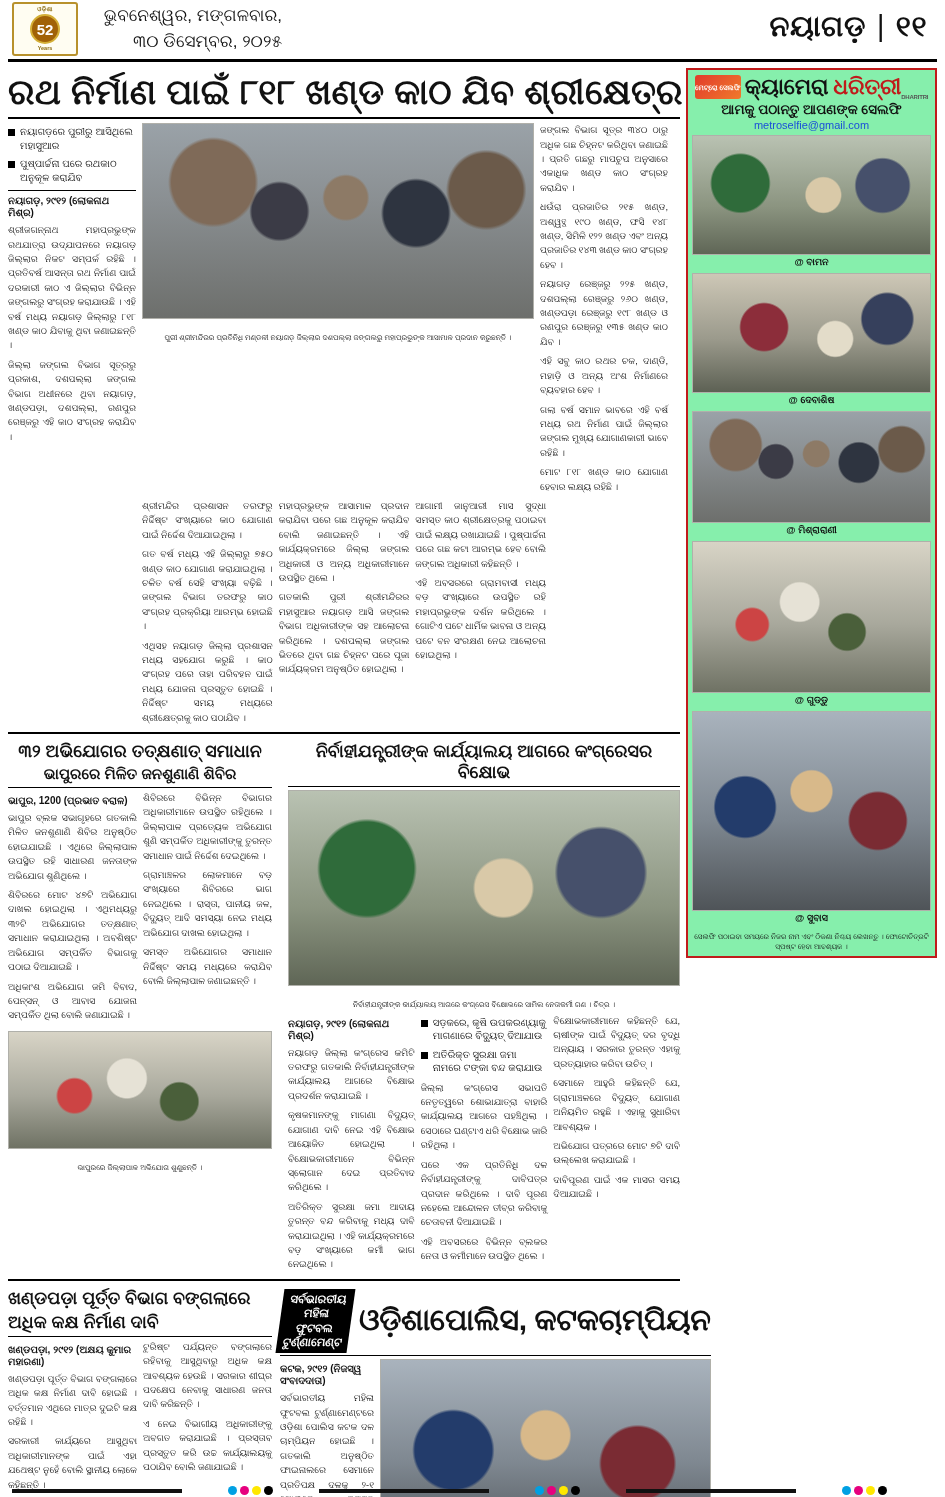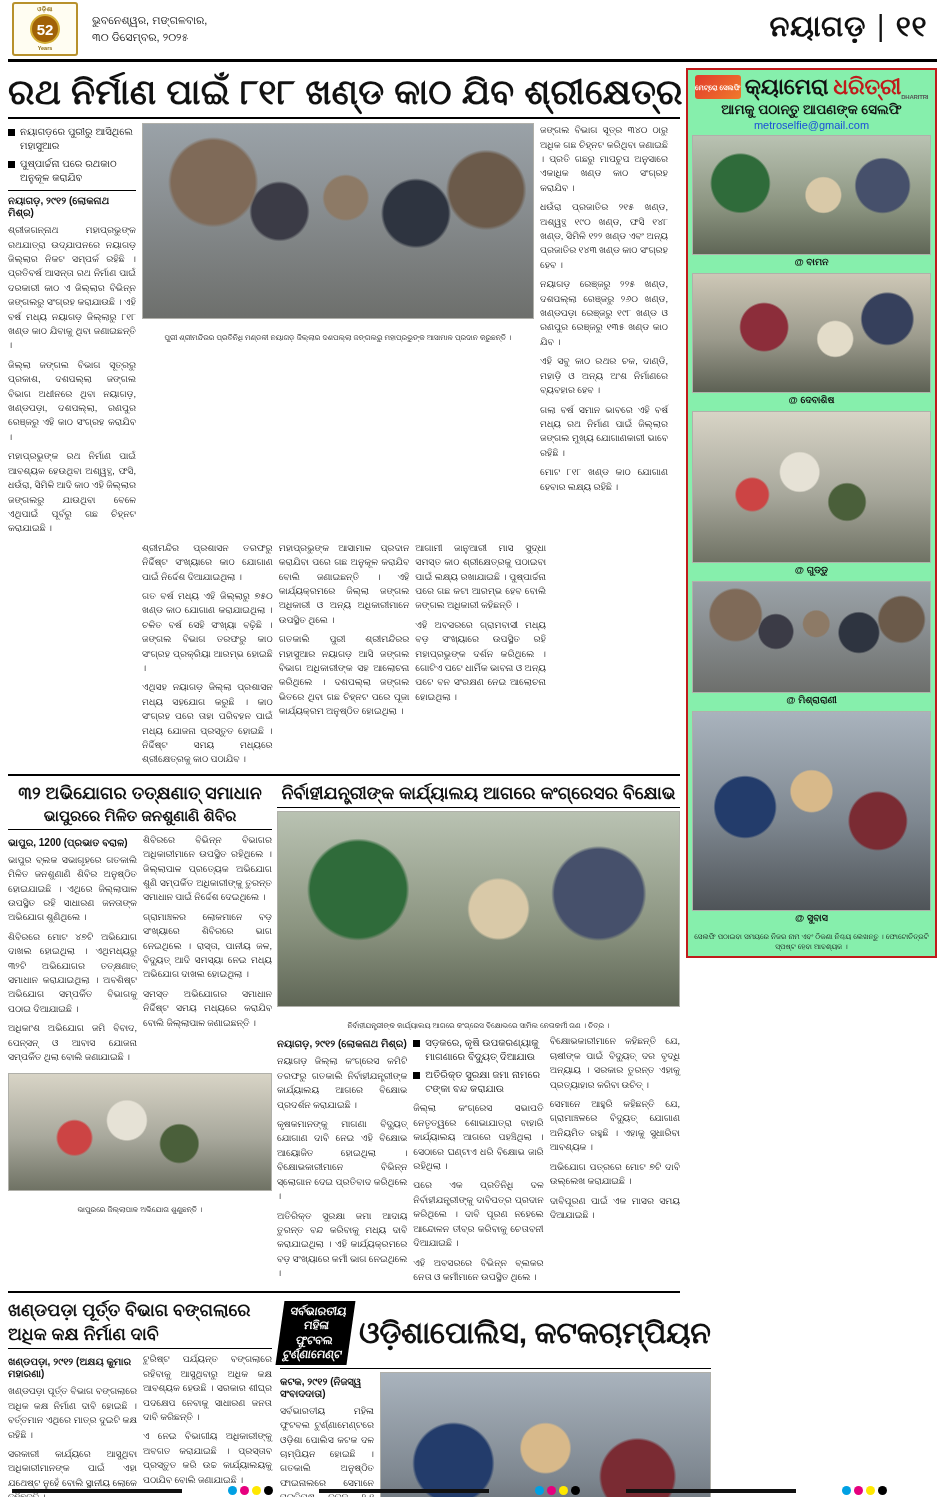--- a/index.html
+++ b/index.html
@@ -44,21 +44,21 @@
   .logo-circle {
     width: 30px; height: 30px; border-radius: 50%;
     background: #a16207; color: #fff;
     display: flex; align-items: center; justify-content: center;
     font-size: 15px; font-weight: bold;
     border: 2px solid #d4af37;
     margin: 1px 0;
   }
   .logo-bot { font-size: 5.5px; color: #8a6a10; font-weight: bold; }
   .mast-place {
-    font-size: 11px; line-height: 1.5; text-align: left;
+    font-size: 17px; line-height: 1.5; text-align: right;
     flex: 0 0 auto; width: 190px;
   }
   .mast-spacer { flex: 1 1 auto; }
   .mast-edition {
     font-size: 29px; font-weight: bold; letter-spacing: .5px;
     white-space: nowrap; padding-right: 6px; font-family: Liberation Mono, monospace;
   }
   .mast-edition .sep { font-weight: normal; padding: 0 6px; }
 
   
@@ -266,21 +266,20 @@
               </div>
               <div class="bullet-line">
                 <span class="sq"></span>
                 <span>ପୁଷ୍ପାର୍ଚ୍ଚନା ପରେ ରଥକାଠ ଅନୁକୂଳ କରାଯିବ</span>
               </div>
             </div>
             <div class="rule-thin"></div>
             <div class="byline">ନୟାଗଡ଼, ୨୯୧୨ (ଲୋକନାଥ ମିଶ୍ର)</div>
             <p class="para">ଶ୍ରୀଜଗନ୍ନାଥ ମହାପ୍ରଭୁଙ୍କ ରଥଯାତ୍ରା ଉଦ୍‌ଯାପନରେ ନୟାଗଡ଼ ଜିଲ୍ଲାର ନିକଟ ସମ୍ପର୍କ ରହିଛି । ପ୍ରତିବର୍ଷ ଆସନ୍ତା ରଥ ନିର୍ମାଣ ପାଇଁ ଦରକାରୀ କାଠ ଏ ଜିଲ୍ଲାର ବିଭିନ୍ନ ଜଙ୍ଗଲରୁ ସଂଗ୍ରହ କରାଯାଉଛି । ଏହି ବର୍ଷ ମଧ୍ୟ ନୟାଗଡ଼ ଜିଲ୍ଲାରୁ ୮୧୮ ଖଣ୍ଡ କାଠ ଯିବାକୁ ଥିବା ଜଣାଇଛନ୍ତି ।</p>
             <p class="para">ଜିଲ୍ଲା ଜଙ୍ଗଲ ବିଭାଗ ସୂତ୍ରରୁ ପ୍ରକାଶ, ଦଶପଲ୍ଲା ଜଙ୍ଗଲ ବିଭାଗ ଅଧୀନରେ ଥିବା ନୟାଗଡ଼, ଖଣ୍ଡପଡ଼ା, ଦଶପଲ୍ଲା, ରଣପୁର ରେଞ୍ଜରୁ ଏହି କାଠ ସଂଗ୍ରହ କରାଯିବ ।</p>
-            <p class="para">ମହାପ୍ରଭୁଙ୍କ ରଥ ନିର୍ମାଣ ପାଇଁ ଆବଶ୍ୟକ ହେଉଥିବା ଅଶ୍ୱତ୍ଥ, ଫସି, ଧଉଁରା, ସିମିଳି ଆଦି କାଠ ଏହି ଜିଲ୍ଲାର ଜଙ୍ଗଲରୁ ଯାଉଥିବା ବେଳେ ଏଥିପାଇଁ ପୂର୍ବରୁ ଗଛ ଚିହ୍ନଟ କରାଯାଇଛି ।</p>
           </div>
 
           <div class="col" style="flex:0 0 392px">
             <div class="photo ph-a" style="height:196px"></div>
             <div class="cap-below">ପୁରୀ ଶ୍ରୀମନ୍ଦିରର ପ୍ରତିନିଧି ମଣ୍ଡଳୀ ନୟାଗଡ଼ ଜିଲ୍ଲାର ଦଶପଲ୍ଲା ଜଙ୍ଗଲରୁ ମହାପ୍ରଭୁଙ୍କ ଆସାମାଳ ପ୍ରଦାନ କରୁଛନ୍ତି ।</div>
           </div>
 
           <div class="col" style="flex:0 0 128px">
             <p class="para">ଜଙ୍ଗଲ ବିଭାଗ ସୂତ୍ର ୩୪୦ ଠାରୁ ଅଧିକ ଗଛ ଚିହ୍ନଟ କରିଥିବା ଜଣାଇଛି । ପ୍ରତି ଗଛରୁ ମାପଚୁପ ଅନୁସାରେ ଏକାଧିକ ଖଣ୍ଡ କାଠ ସଂଗ୍ରହ କରାଯିବ ।</p>
             <p class="para">ଧଉଁରା ପ୍ରଜାତିର ୨୧୫ ଖଣ୍ଡ, ଅଶ୍ୱତ୍ଥ ୧୯୦ ଖଣ୍ଡ, ଫସି ୧୪୮ ଖଣ୍ଡ, ସିମିଳି ୧୨୨ ଖଣ୍ଡ ଏବଂ ଅନ୍ୟ ପ୍ରଜାତିର ୧୪୩ ଖଣ୍ଡ କାଠ ସଂଗ୍ରହ ହେବ ।</p>
@@ -306,21 +305,21 @@
           <div class="col">
             <p class="para">ଆଗାମୀ ଜାନୁଆରୀ ମାସ ସୁଦ୍ଧା ସମସ୍ତ କାଠ ଶ୍ରୀକ୍ଷେତ୍ରକୁ ପଠାଇବା ପାଇଁ ଲକ୍ଷ୍ୟ ରଖାଯାଇଛି । ପୁଷ୍ପାର୍ଚ୍ଚନା ପରେ ଗଛ କଟା ଆରମ୍ଭ ହେବ ବୋଲି ଜଙ୍ଗଲ ଅଧିକାରୀ କହିଛନ୍ତି ।</p>
             <p class="para">ଏହି ଅବସରରେ ଗ୍ରାମବାସୀ ମଧ୍ୟ ବଡ଼ ସଂଖ୍ୟାରେ ଉପସ୍ଥିତ ରହି ମହାପ୍ରଭୁଙ୍କ ଦର୍ଶନ କରିଥିଲେ । ଗୋଟିଏ ପଟେ ଧାର୍ମିକ ଭାବନା ଓ ଅନ୍ୟ ପଟେ ବନ ସଂରକ୍ଷଣ ନେଇ ଆଲୋଚନା ହୋଇଥିଲା ।</p>
           </div>
           <div class="col" style="flex:0 0 128px"></div>
         </div>
       </div>
 
       <div class="rule-thick"></div>
 
-      <div style="display:flex; gap:5px;">
+      <div style="display:flex; gap:16px;">
 
         <div style="flex:0 0 264px;">
           <h2 class="sec-head">୩୨ ଅଭିଯୋଗର ତତ୍‌କ୍ଷଣାତ୍ ସମାଧାନ</h2>
           <h3 class="sub-head">ଭାପୁରରେ ମିଳିତ ଜନଶୁଣାଣି ଶିବିର</h3>
           <div class="rule-thin"></div>
           <div class="cols2">
             <div class="col">
               <div class="byline">ଭାପୁର, 1200 (ପ୍ରଭାତ ବରାଳ)</div>
               <p class="para">ଭାପୁର ବ୍ଲକ ସଭାଗୃହରେ ଗତକାଲି ମିଳିତ ଜନଶୁଣାଣି ଶିବିର ଅନୁଷ୍ଠିତ ହୋଇଯାଇଛି । ଏଥିରେ ଜିଲ୍ଲାପାଳ ଉପସ୍ଥିତ ରହି ସାଧାରଣ ଜନତାଙ୍କ ଅଭିଯୋଗ ଶୁଣିଥିଲେ ।</p>
               <p class="para">ଶିବିରରେ ମୋଟ ୪୭ଟି ଅଭିଯୋଗ ଦାଖଲ ହୋଇଥିଲା । ଏଥିମଧ୍ୟରୁ ୩୨ଟି ଅଭିଯୋଗର ତତ୍‌କ୍ଷଣାତ୍ ସମାଧାନ କରାଯାଇଥିଲା । ଅବଶିଷ୍ଟ ଅଭିଯୋଗ ସମ୍ପର୍କିତ ବିଭାଗକୁ ପଠାଇ ଦିଆଯାଇଛି ।</p>
@@ -435,26 +434,26 @@
 
         <div class="selfie-item">
           <div class="photo ph-c" style="height:120px"></div>
           <div class="selfie-name">@ ବାମନ</div>
         </div>
         <div class="selfie-item">
           <div class="photo ph-d" style="height:120px"></div>
           <div class="selfie-name">@ ଦେବାଶିଷ</div>
         </div>
         <div class="selfie-item">
+          <div class="photo ph-a" style="height:112px"></div>
+          <div class="selfie-name">@ ମିଶ୍ରାରାଣୀ</div>
+        </div>
+        <div class="selfie-item">
           <div class="photo ph-b" style="height:152px"></div>
           <div class="selfie-name">@ ଗୁଡ୍ଡୁ</div>
-        </div>
-        <div class="selfie-item">
-          <div class="photo ph-a" style="height:112px"></div>
-          <div class="selfie-name">@ ମିଶ୍ରାରାଣୀ</div>
         </div>
         <div class="selfie-item">
           <div class="photo ph-e" style="height:200px"></div>
           <div class="selfie-name">@ ସୁବାସ</div>
         </div>
         <div class="ad-foot-cap">ସେଲଫି ପଠାଇବା ସମୟରେ ନିଜର ନାମ ଏବଂ ଠିକଣା ନିଶ୍ଚୟ ଲେଖନ୍ତୁ । ଫୋଟୋଚିତ୍ରଟି ସ୍ପଷ୍ଟ ହେବା ଆବଶ୍ୟକ ।</div>
       </div>
     </div>
   </div>
 

